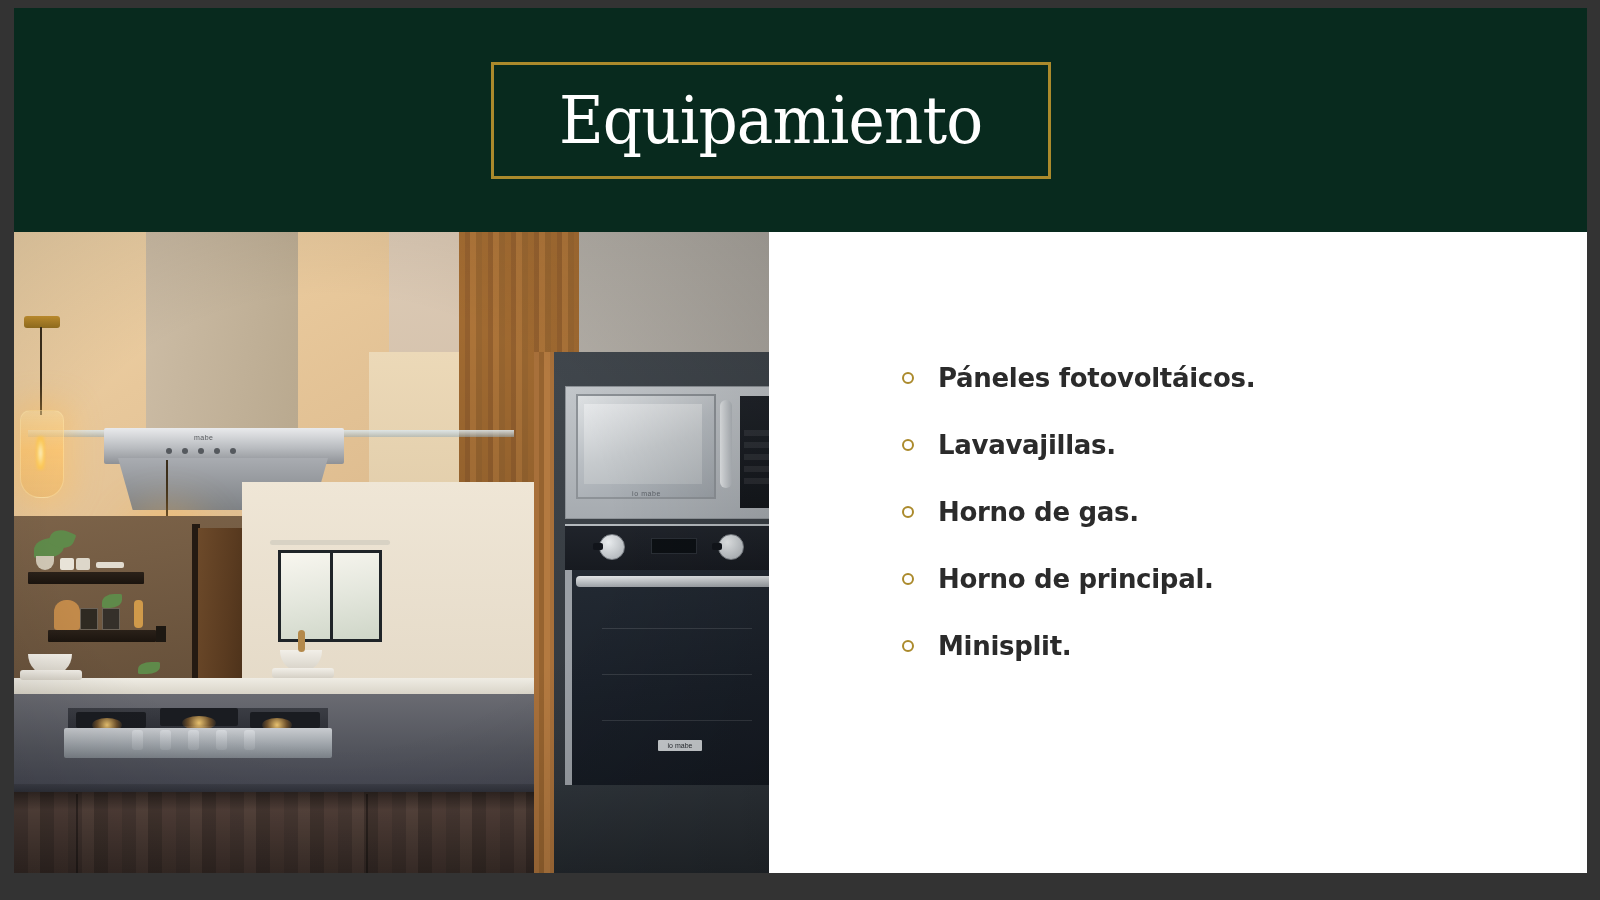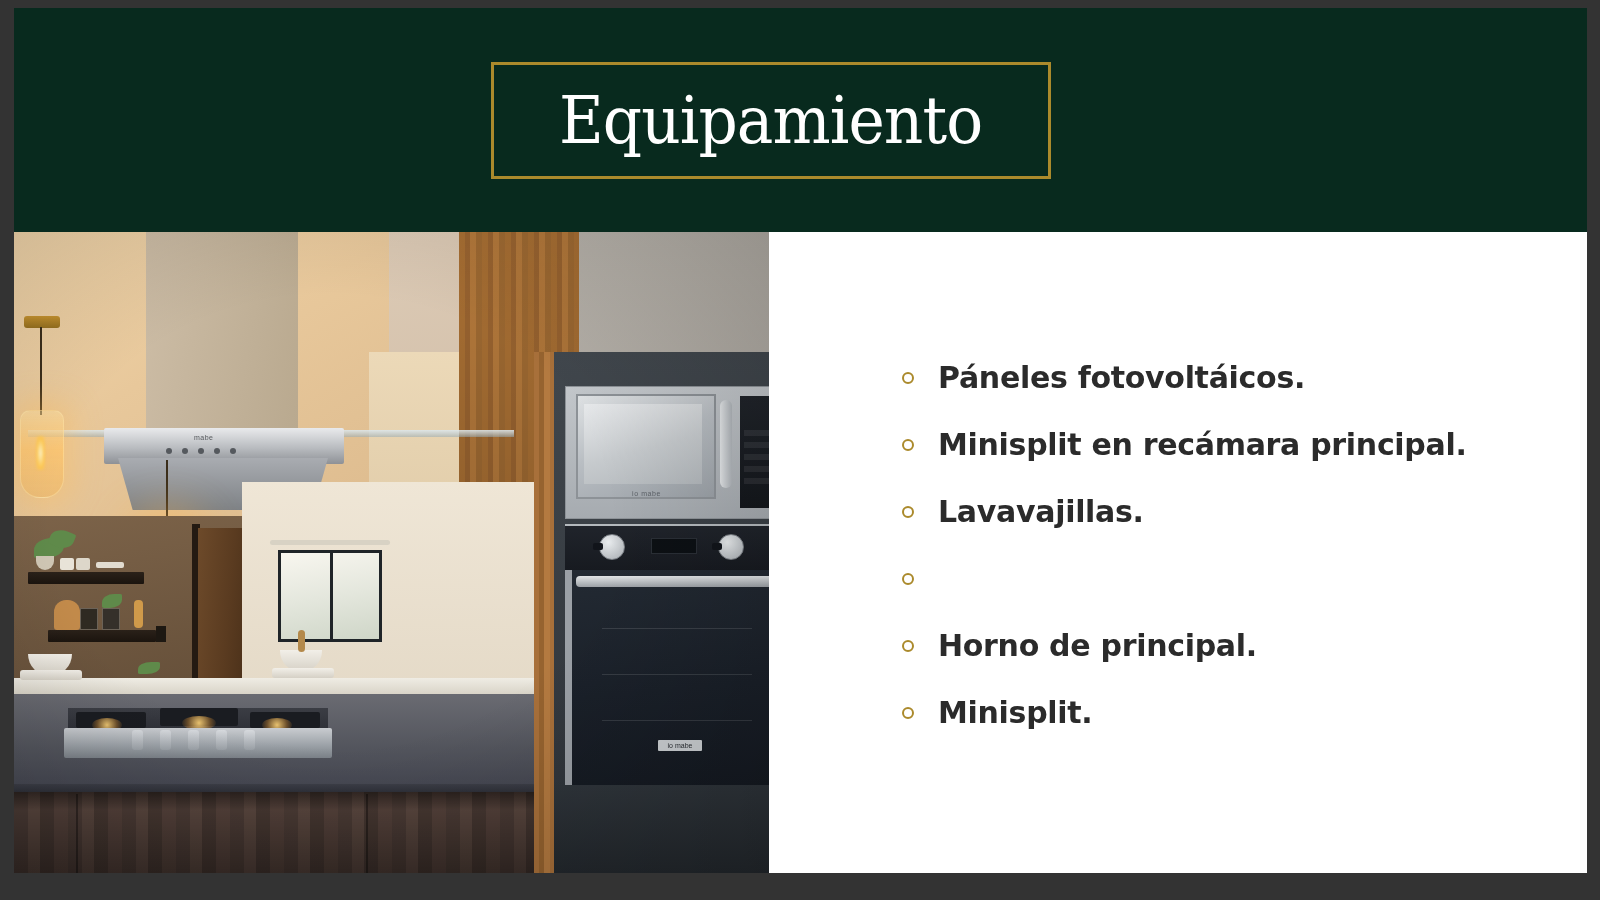--- a/index.html
+++ b/index.html
@@ -429,21 +429,21 @@
     width: 12px;
     height: 12px;
     border: 2px solid #ab8a2c;
     border-radius: 50%;
     flex: 0 0 auto;
     margin-right: 24px;
   }
 
   .bullet-text {
     font-family: "DejaVu Sans", "Liberation Sans", sans-serif;
-    font-size: 30px;
+    font-size: 26px;
     font-weight: 700;
     color: #2b2b2b;
     letter-spacing: -0.3px;
     white-space: nowrap;
   }
 </style>
 </head>
 <body>
 
 <div id="viewport">
@@ -613,32 +613,29 @@
       </div>
 
       <div id="text-panel">
         <ul id="bullet-list">
 
           <li class="bullet-row">
             <span class="bullet-marker"></span>
             <span class="bullet-text">Páneles fotovoltáicos.</span>
           </li>
 
-          <li class="bullet-row">
-            <span class="bullet-marker"></span>
-            <span class="bullet-text">Minisplit en recámara principal.</span>
-          </li>
 
           <li class="bullet-row">
             <span class="bullet-marker"></span>
             <span class="bullet-text">Lavavajillas.</span>
           </li>
 
           <li class="bullet-row">
             <span class="bullet-marker"></span>
+            <span class="bullet-text">Horno de gas.</span>
           </li>
 
           <li class="bullet-row">
             <span class="bullet-marker"></span>
             <span class="bullet-text">Horno de principal.</span>
           </li>
 
           <li class="bullet-row">
             <span class="bullet-marker"></span>
             <span class="bullet-text">Minisplit.</span>

